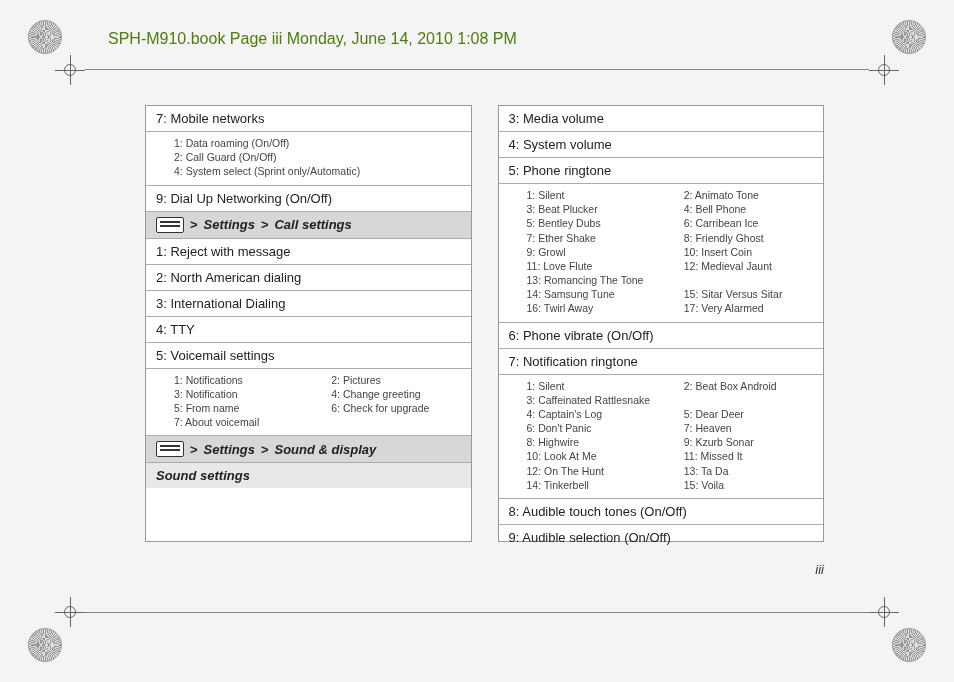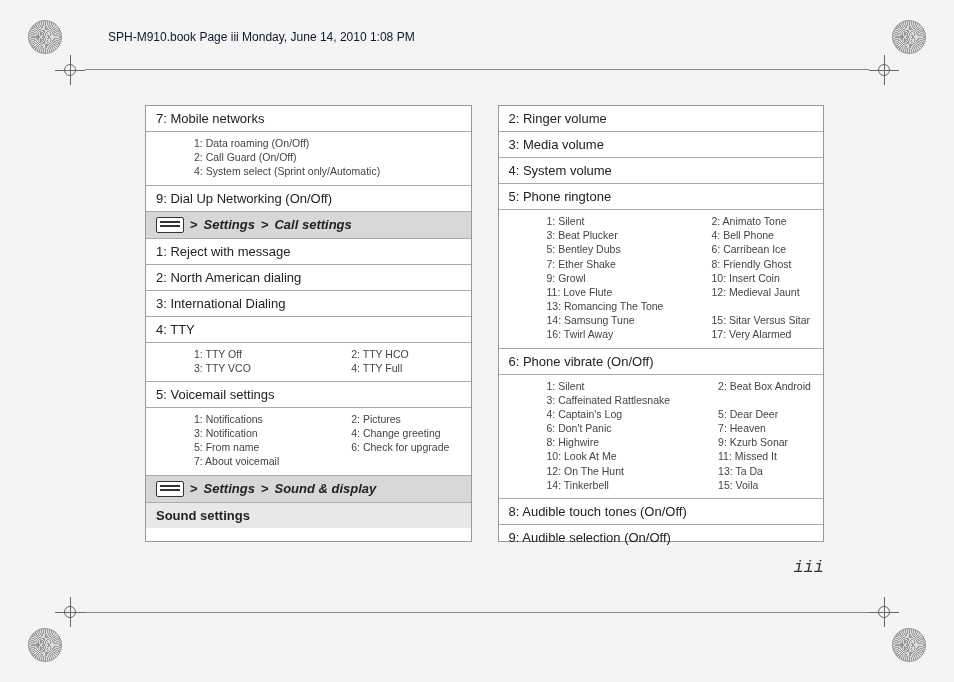--- a/index.html
+++ b/index.html
@@ -57,31 +57,30 @@
     left: 85px; right: 85px;
     height: 1px;
     background: #888;
   }
   .hline.top { top: 69px; }
   .hline.bot { bottom: 69px; }
   .header-text {
     position: absolute;
     top: 30px;
     left: 108px;
-    font-size: 12px;
-    color: #0f172a;
+    font-size: 16px;
+    color: #4d7c0f;
   }
   .page-num {
     position: absolute;
     bottom: 105px;
     right: 130px;
     font-style: italic;
-    font-size: 17px;
+    font-size: 13px;
     color: #333;
-    font-family: Liberation Mono, monospace;
   }
   .columns {
     position: absolute;
     top: 105px;
     left: 145px;
     right: 130px;
     bottom: 140px;
     display: flex;
     gap: 26px;
   }
@@ -102,20 +101,21 @@
     background: #d7d7d7;
     font-weight: bold;
     font-style: italic;
     display: flex;
     align-items: center;
     gap: 6px;
   }
   .row.subheader {
     background: #e8e8e8;
     font-weight: bold;
+    font-style: italic;
   }
   .icon-menu {
     display: inline-block;
     width: 28px;
     height: 16px;
     border: 1.5px solid #333;
     border-radius: 2px;
     position: relative;
     flex-shrink: 0;
     background: #fff;
@@ -135,21 +135,21 @@
     line-height: 1.35;
     border-bottom: 1px solid #aaa;
     color: #444;
   }
   .sub:last-child { border-bottom: none; }
   .sub-grid {
     display: grid;
     grid-template-columns: 1fr 1fr;
     column-gap: 28px;
   }
-  .sub-line { white-space: nowrap; margin-left: 20px; }
+  .sub-line { white-space: nowrap; }
 </style>
 </head>
 <body>
 
 <div class="radial tl"></div>
 <div class="radial tr"></div>
 <div class="radial bl"></div>
 <div class="radial br"></div>
 
 <div class="cross tl">
@@ -184,26 +184,20 @@
         <span class="icon-menu"></span>
         <span class="gt"> &gt; </span>
         <span>Settings</span>
         <span class="gt"> &gt; </span>
         <span>Call settings</span>
       </div>
       <div class="row">1: Reject with message</div>
       <div class="row">2: North American dialing</div>
       <div class="row">3: International Dialing</div>
       <div class="row">4: TTY</div>
-      <div class="sub sub-grid">
-        <div class="sub-line">1: TTY Off</div>
-        <div class="sub-line">2: TTY HCO</div>
-        <div class="sub-line">3: TTY VCO</div>
-        <div class="sub-line">4: TTY Full</div>
-      </div>
       <div class="row">5: Voicemail settings</div>
       <div class="sub sub-grid">
         <div class="sub-line">1: Notifications</div>
         <div class="sub-line">2: Pictures</div>
         <div class="sub-line">3: Notification</div>
         <div class="sub-line">4: Change greeting</div>
         <div class="sub-line">5: From name</div>
         <div class="sub-line">6: Check for upgrade</div>
         <div class="sub-line">7: About voicemail</div>
         <div class="sub-line"></div>
@@ -211,21 +205,20 @@
       <div class="row header">
         <span class="icon-menu"></span>
         <span class="gt"> &gt; </span>
         <span>Settings</span>
         <span class="gt"> &gt; </span>
         <span>Sound &amp; display</span>
       </div>
       <div class="row subheader">Sound settings</div>
     </div>
   <div class="col" id="col-right">
-      <div class="row">2: Ringer volume</div>
       <div class="row">3: Media volume</div>
       <div class="row">4: System volume</div>
       <div class="row">5: Phone ringtone</div>
       <div class="sub sub-grid">
         <div class="sub-line">1: Silent</div>
         <div class="sub-line">2: Animato Tone</div>
         <div class="sub-line">3: Beat Plucker</div>
         <div class="sub-line">4: Bell Phone</div>
         <div class="sub-line">5: Bentley Dubs</div>
         <div class="sub-line">6: Carribean Ice</div>
@@ -236,20 +229,21 @@
         <div class="sub-line">11: Love Flute</div>
         <div class="sub-line">12: Medieval Jaunt</div>
         <div class="sub-line">13: Romancing The Tone</div>
         <div class="sub-line"></div>
         <div class="sub-line">14: Samsung Tune</div>
         <div class="sub-line">15: Sitar Versus Sitar</div>
         <div class="sub-line">16: Twirl Away</div>
         <div class="sub-line">17: Very Alarmed</div>
       </div>
       <div class="row">6: Phone vibrate (On/Off)</div>
+      <div class="row">7: Notification ringtone</div>
       <div class="sub sub-grid">
         <div class="sub-line">1: Silent</div>
         <div class="sub-line">2: Beat Box Android</div>
         <div class="sub-line">3: Caffeinated Rattlesnake</div>
         <div class="sub-line"></div>
         <div class="sub-line">4: Captain's Log</div>
         <div class="sub-line">5: Dear Deer</div>
         <div class="sub-line">6: Don't Panic</div>
         <div class="sub-line">7: Heaven</div>
         <div class="sub-line">8: Highwire</div>

